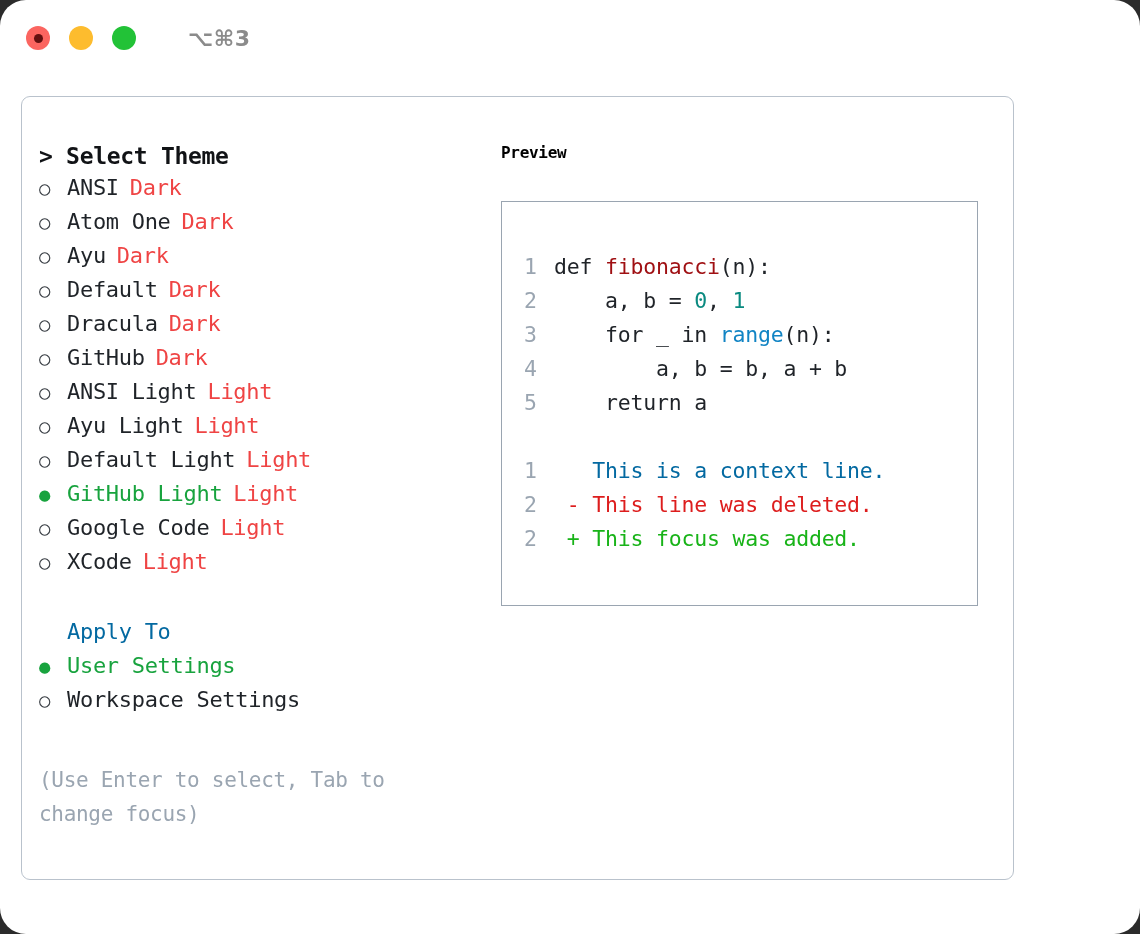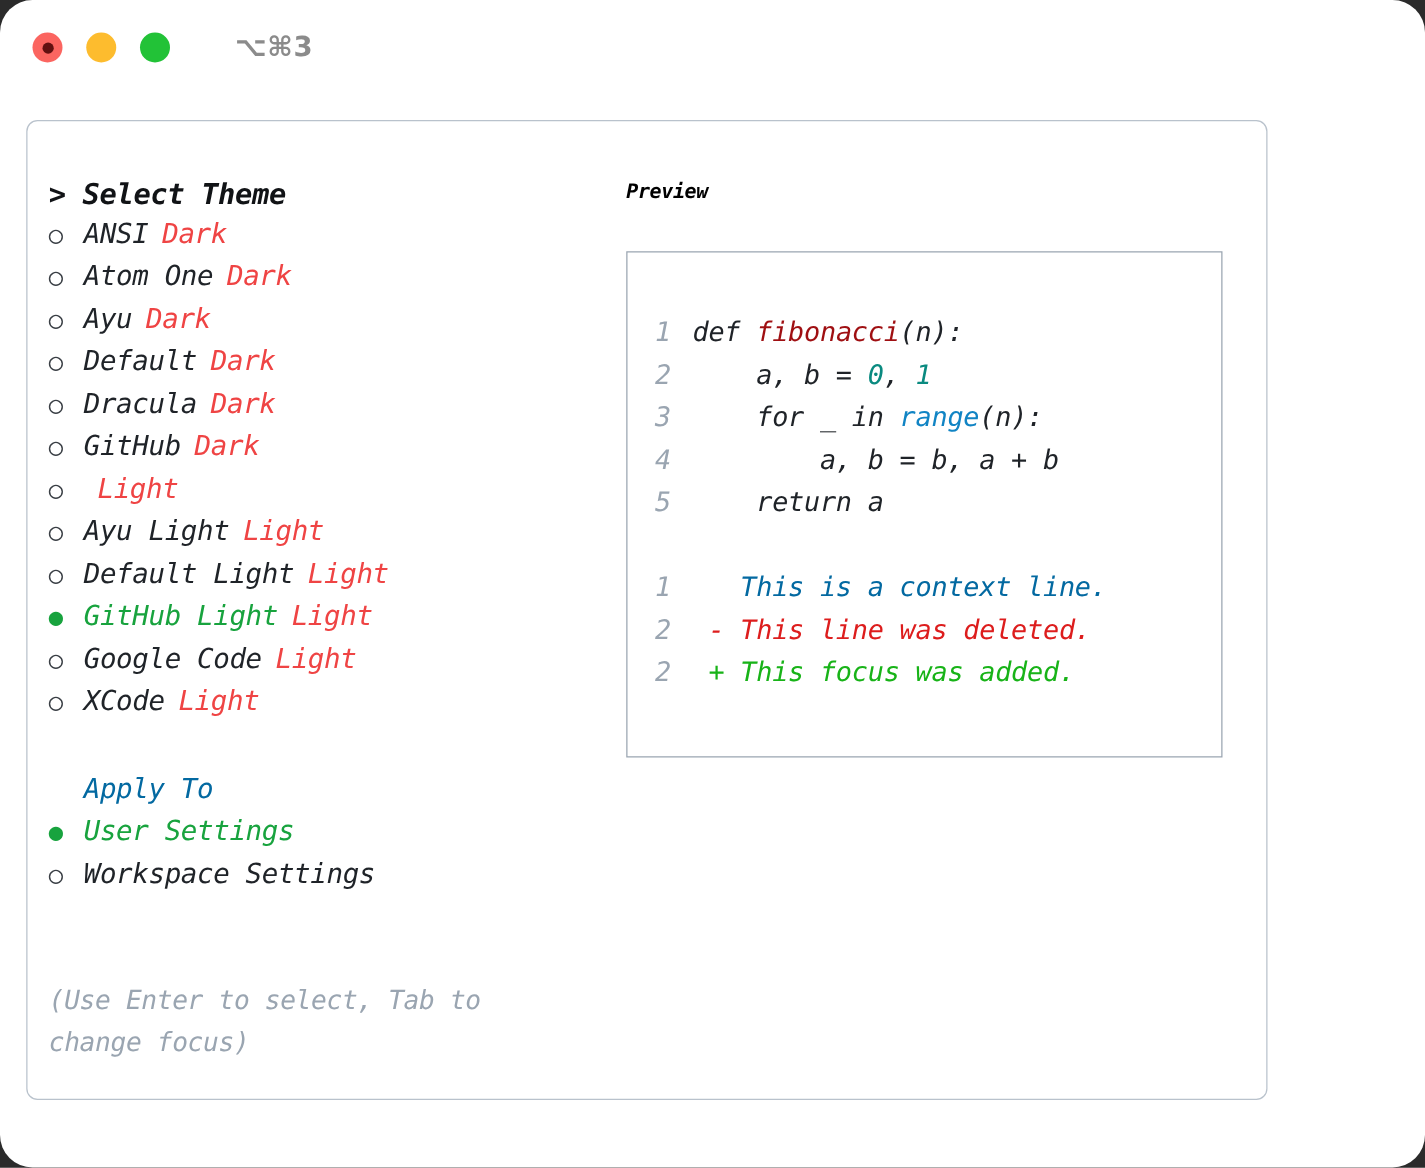--- a/index.html
+++ b/index.html
@@ -63,21 +63,20 @@
     width: 993px;
     height: 784px;
     border: 1px solid #b9c2cc;
     border-radius: 9px;
     background: #fff;
   }
 
   .columns {
     display: flex;
     padding: 46px 0 0 17px;
-    font-style: italic;
   }
   .col-left  { width: 462px; }
   .col-right { flex: 1; }
 
   
   .hdr {
     font-size: 23px;
     font-weight: bold;
     color: #111316;
     letter-spacing: -0.3px;
@@ -106,21 +105,21 @@
   }
   .list { margin-top: 2px; }
 
   .section-head {
     margin-top: 36px;
   }
   .section-head .marker { color: transparent; }
   .section-head .label  { color: #0369a1; }
 
   .hint {
-    margin-top: 66px;
+    margin-top: 46px;
     font-size: 21px;
     line-height: 34px;
     color: #9aa5b1;
     letter-spacing: -0.3px;
     width: 400px;
   }
 
   
   .preview-title {
     font-size: 16px;
@@ -178,21 +177,21 @@
       <div class="col-left">
         <div class="hdr">&gt; Select Theme</div>
 
         <div class="list" id="theme-list">
             <div class="row"><span class="marker">○</span><span class="label">ANSI</span><span class="tag">Dark</span></div>
             <div class="row"><span class="marker">○</span><span class="label">Atom One</span><span class="tag">Dark</span></div>
             <div class="row"><span class="marker">○</span><span class="label">Ayu</span><span class="tag">Dark</span></div>
             <div class="row"><span class="marker">○</span><span class="label">Default</span><span class="tag">Dark</span></div>
             <div class="row"><span class="marker">○</span><span class="label">Dracula</span><span class="tag">Dark</span></div>
             <div class="row"><span class="marker">○</span><span class="label">GitHub</span><span class="tag">Dark</span></div>
-            <div class="row"><span class="marker">○</span><span class="tag">Light</span></div>
+            <div class="row"><span class="marker">○</span><span class="label">ANSI Light</span><span class="tag">Light</span></div>
             <div class="row"><span class="marker">○</span><span class="label">Ayu Light</span><span class="tag">Light</span></div>
             <div class="row"><span class="marker">○</span><span class="label">Default Light</span><span class="tag">Light</span></div>
             <div class="row selected"><span class="marker">●</span><span class="label">GitHub Light</span><span class="tag">Light</span></div>
             <div class="row"><span class="marker">○</span><span class="label">Google Code</span><span class="tag">Light</span></div>
             <div class="row"><span class="marker">○</span><span class="label">XCode</span><span class="tag">Light</span></div>
           </div>
 
         <div class="row section-head">
           <span class="marker">○</span>
           <span class="label">Apply To</span>

